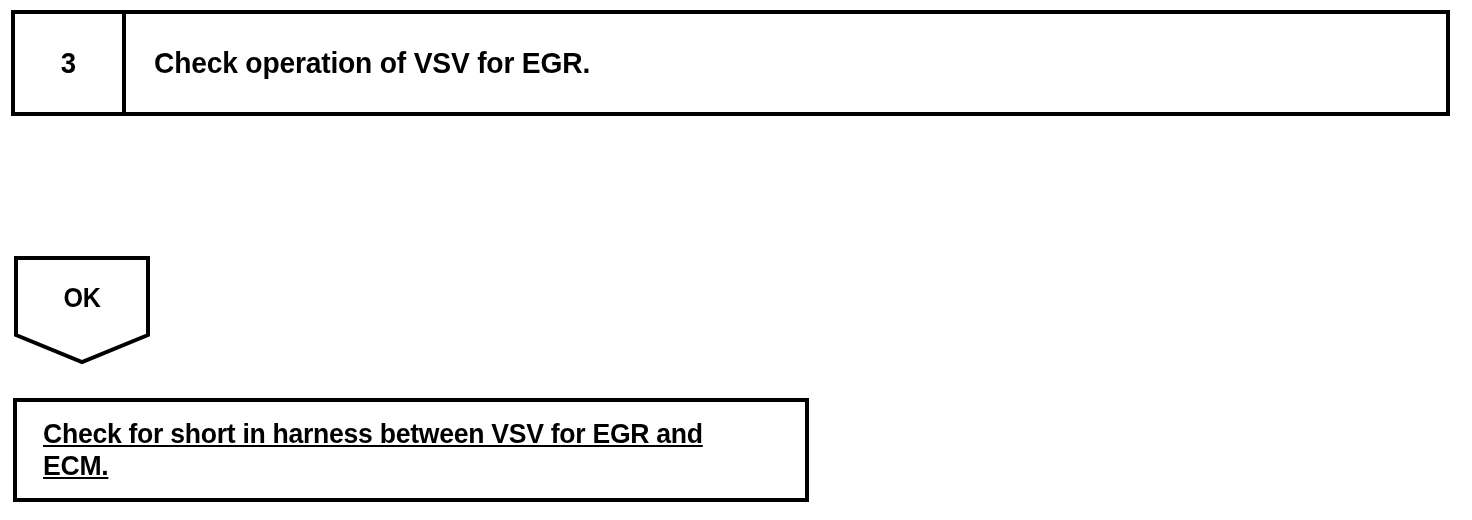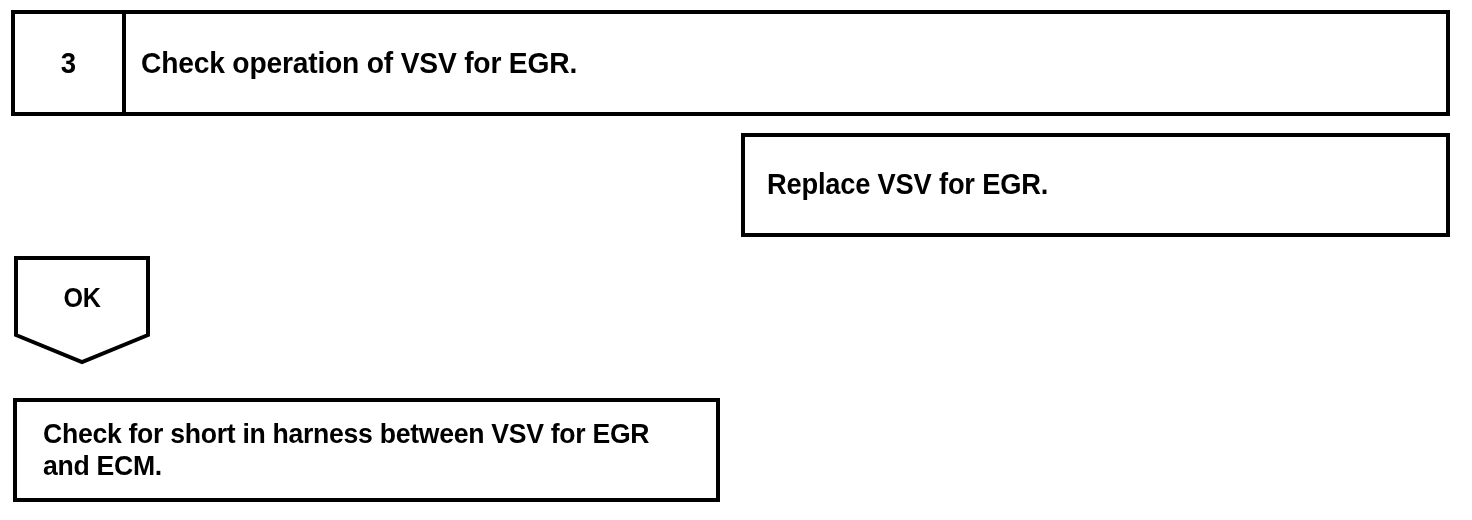--- a/index.html
+++ b/index.html
@@ -43,21 +43,21 @@
     font-size: 30px;
     font-weight: bold;
     color: #000000;
     letter-spacing: 0px;
     transform: scaleX(0.92);
   }
   .step-text-cell {
     flex: 1;
     display: flex;
     align-items: center;
-    padding-left: 15px;
+    padding-left: 28px;
     box-sizing: border-box;
   }
   .step-text {
     font-size: 30px;
     font-weight: bold;
     color: #000000;
     line-height: 1.12;
     letter-spacing: -0.2px;
     transform: scaleX(0.94);
     transform-origin: left center;
@@ -131,29 +131,30 @@
     top: 27px;
     width: 136px;
     text-align: center;
   }
 
   
   .final-box {
     position: absolute;
     left: 13px;
     top: 398px;
-    width: 707px;    
+    width: 796px;    
     height: 104px;   
     box-sizing: border-box;
     border: 4px solid #000000;
     background: #ffffff;
     display: flex;
     align-items: center;
     padding-left: 26px;
     padding-right: 10px;
+    text-decoration: underline;
   }
   .final-text {
     font-size: 28px;
     font-weight: bold;
     color: #000000;
     line-height: 1.16;
     letter-spacing: -0.3px;
     transform: scaleX(0.95);
     transform-origin: left center;
   }
@@ -166,23 +167,20 @@
   <div class="step-box">
     <div class="step-number-cell">
       <span class="step-number">3</span>
     </div>
     <div class="step-text-cell">
       <span class="step-text">Check operation of VSV for EGR.</span>
     </div>
   </div>
 
 
-  <div class="action-box-replace">
-    <span class="action-text">Replace VSV for EGR.</span>
-  </div>
 
   <div class="branch-down">
     <svg viewBox="0 0 136 108" preserveAspectRatio="none">
       <polygon points="2,2 134,2 134,79 68,106 2,79" fill="#ffffff" stroke="#000000" stroke-width="4" stroke-linejoin="miter"></polygon>
     </svg>
     <span class="branch-label branch-label-ok">OK</span>
   </div>
 
   <div class="final-box">
     <span class="final-text">Check for short in harness between VSV for EGR and ECM.</span>

